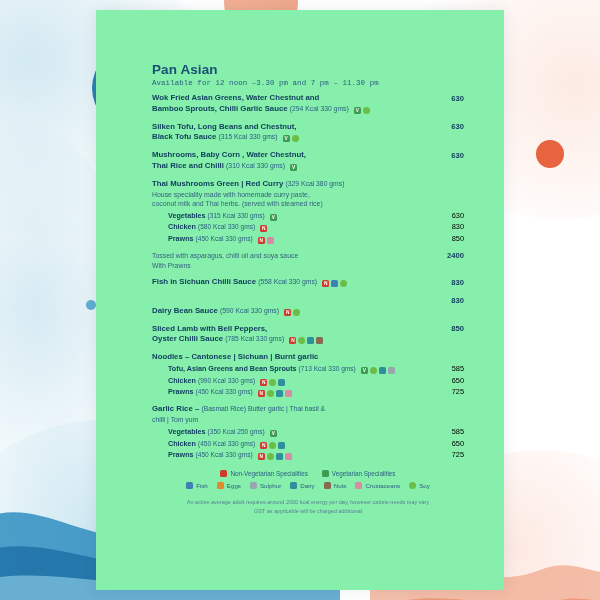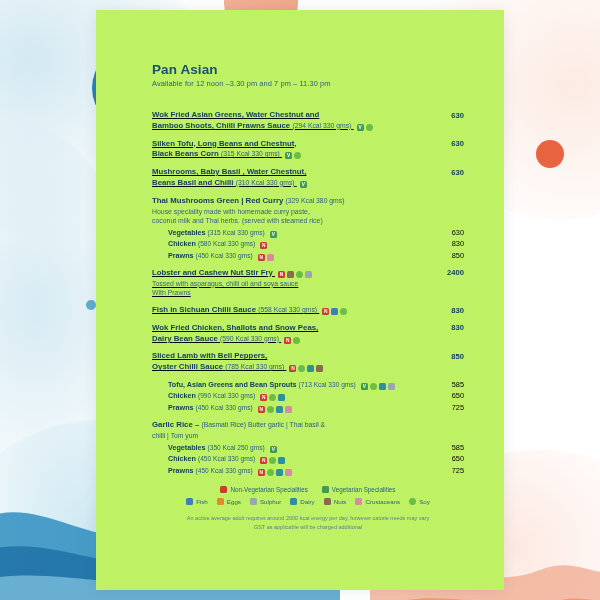--- a/index.html
+++ b/index.html
@@ -96,49 +96,50 @@
     width: 240px; height: 110px;
   }
 
   
   .card {
     position: absolute;
     left: 96px;
     top: 10px;
     width: 408px;
     height: 580px;
-    background: #bef264;
+    background: #86efac;
     box-shadow: 0 0 14px rgba(40,70,90,0.10);
   }
   .card-inner {
     padding: 52px 40px 0 56px;
   }
 
   h1.section-title {
     font-size: 13.5px;
     font-weight: bold;
     color: #1b4f74;
     margin: 0 0 2px 0;
     letter-spacing: .1px;
   }
   .availability {
     font-size: 7.4px;
     color: #2a5d80;
-    margin: 0 0 22px 0;
+    margin: 0 0 6px 0;
     letter-spacing: .1px;
+    font-family: Liberation Mono, monospace;
   }
 
   
   .item {
     display: flex;
     align-items: flex-start;
     justify-content: space-between;
     margin-bottom: 7px;
   }
-  .item .left { flex: 1 1 auto; padding-right: 8px; text-decoration: underline; }
+  .item .left { flex: 1 1 auto; padding-right: 8px; }
   .item .price {
     flex: 0 0 auto;
     font-size: 7.6px;
     font-weight: bold;
     color: #12405f;
     text-align: right;
     min-width: 28px;
     padding-top: .5px;
   }
   .name {
@@ -258,51 +259,51 @@
   <div class="card">
     <div class="card-inner">
 
       <h1 class="section-title">Pan Asian</h1>
       <p class="availability">Available for 12 noon –3.30 pm and 7 pm – 11.30 pm</p>
 
       <div class="item">
         <div class="left">
           <div class="name">
             <span>Wok Fried Asian Greens, Water Chestnut and</span><br>
-            <span>Bamboo Shoots, Chilli Prawns Sauce</span>
+            <span>Bamboo Sprouts, Chilli Garlic Sauce</span>
             <span class="kcal">(294 Kcal 330 gms)</span>
             <span class="tags">
               <span class="dot green">V</span>
               <span class="dot leaf"></span>
             </span>
           </div>
         </div>
         <div class="price">630</div>
       </div>
 
       <div class="item">
         <div class="left">
           <div class="name">
             <span>Silken Tofu, Long Beans and Chestnut,</span><br>
-            <span>Black Beans Corn</span>
+            <span>Black Tofu Sauce</span>
             <span class="kcal">(315 Kcal 330 gms)</span>
             <span class="tags">
               <span class="dot green">V</span>
               <span class="dot leaf"></span>
             </span>
           </div>
         </div>
         <div class="price">630</div>
       </div>
 
       <div class="item">
         <div class="left">
           <div class="name">
-            <span>Mushrooms, Baby Basil , Water Chestnut,</span><br>
-            <span>Beans Basil and Chilli</span>
+            <span>Mushrooms, Baby Corn , Water Chestnut,</span><br>
+            <span>Thai Rice and Chilli</span>
             <span class="kcal">(310 Kcal 330 gms)</span>
             <span class="tags">
               <span class="dot green">V</span>
             </span>
           </div>
         </div>
         <div class="price">630</div>
       </div>
 
       <div class="group">
@@ -344,29 +345,20 @@
               <span class="dot red">N</span>
               <span class="dot pink"></span>
             </span>
           </div>
           <div class="price">850</div>
         </div>
       </div>
 
       <div class="item">
         <div class="left">
-          <div class="name">
-            <span>Lobster and Cashew Nut Stir Fry</span>
-            <span class="tags">
-              <span class="dot red">N</span>
-              <span class="dot brown"></span>
-              <span class="dot leaf"></span>
-              <span class="dot grey"></span>
-            </span>
-          </div>
           <div class="desc">
             <span>Tossed with asparagus, chilli oil and soya sauce</span><br>
             <span>With Prawns</span>
           </div>
         </div>
         <div class="price">2400</div>
       </div>
 
       <div class="item">
         <div class="left">
@@ -379,21 +371,21 @@
               <span class="dot leaf"></span>
             </span>
           </div>
         </div>
         <div class="price">830</div>
       </div>
 
       <div class="item">
         <div class="left">
           <div class="name">
-            <span>Wok Fried Chicken, Shallots and Snow Peas,</span><br>
+            <br>
             <span>Dairy Bean Sauce</span>
             <span class="kcal">(590 Kcal 330 gms)</span>
             <span class="tags">
               <span class="dot red">N</span>
               <span class="dot leaf"></span>
             </span>
           </div>
         </div>
         <div class="price">830</div>
       </div>
@@ -409,20 +401,21 @@
               <span class="dot leaf"></span>
               <span class="dot teal"></span>
               <span class="dot brown"></span>
             </span>
           </div>
         </div>
         <div class="price">850</div>
       </div>
 
       <div class="group">
+        <div class="name group-head">Noodles – Cantonese | Sichuan | Burnt garlic</div>
         <div class="subitem">
           <div class="sname">
             <span>Tofu, Asian Greens and Bean Sprouts</span>
             <span class="kcal">(713 Kcal 330 gms)</span>
             <span class="tags">
               <span class="dot green">V</span>
               <span class="dot leaf"></span>
               <span class="dot teal"></span>
               <span class="dot grey"></span>
             </span>

